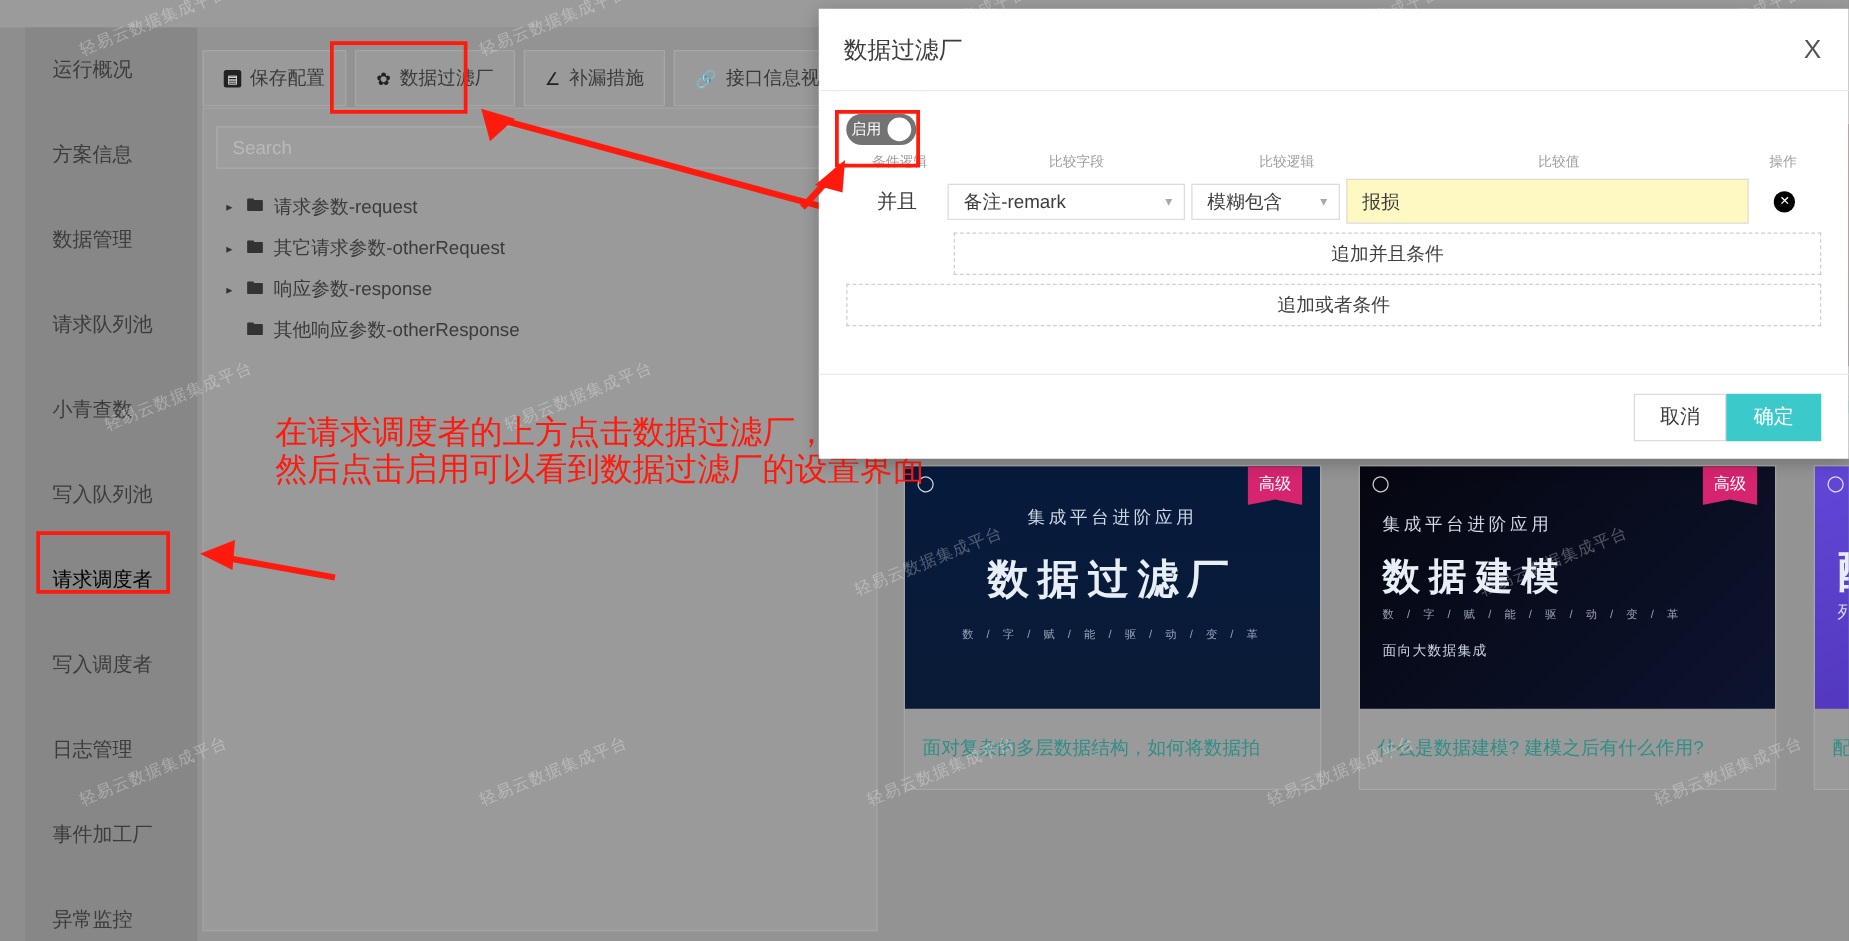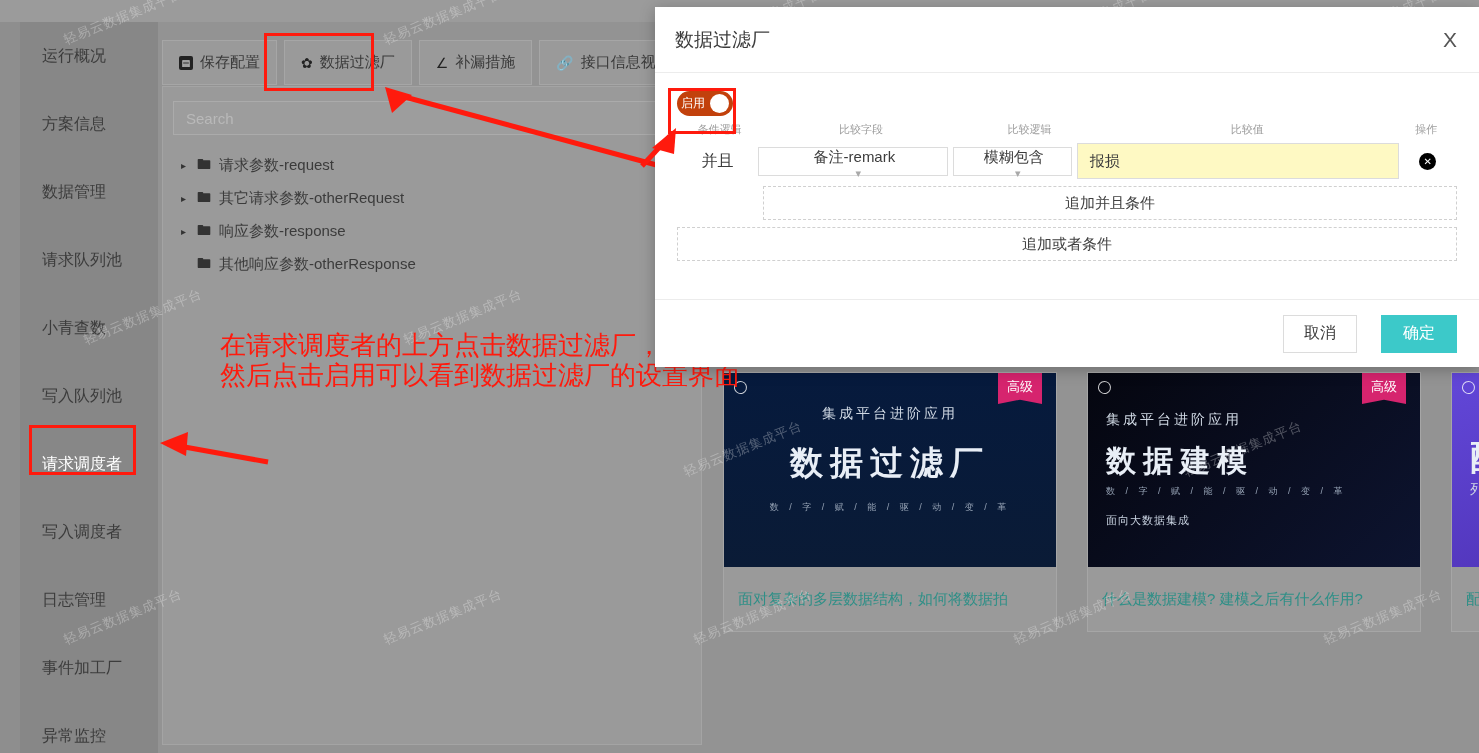--- a/index.html
+++ b/index.html
@@ -24,21 +24,21 @@
 
   
   .sidebar {
     position:absolute; left:20px; top:22px; width:138px; height:731px;
     background:#878787;
   }
   .side-item {
     height:68px; display:flex; align-items:center; padding-left:22px;
     color:#3c3c3c; font-size:16px;
   }
-  .side-item.active { color:#ffffff;font-family:Liberation Mono, monospace; }
+  .side-item.active { color:#000000;font-family:Liberation Mono, monospace; }
 
   
   .main {
     position:absolute; left:158px; top:22px; width:1321px; height:731px;
     background:#939393;
   }
   .toolbar {
     position:absolute; left:0; top:18px; height:45px;
     display:flex; gap:7px; padding-left:4px;
   }
@@ -122,40 +122,39 @@
   .modal-head {
     height:66px; display:flex; align-items:center; justify-content:space-between;
     padding:0 22px 0 20px; border-bottom:1px solid #ececec;
   }
   .modal-title { font-size:19px; color:#3c3c3c; }
   .modal-close { font-size:21px; color:#555; cursor:pointer; }
   .modal-body { flex:1; padding:14px 22px 0 22px; position:relative; }
 
   .toggle-wrap { margin:4px 0 6px 0; }
   .toggle {
-    width:56px; height:25px; border-radius:13px; background:#c2410c;
+    width:56px; height:25px; border-radius:13px; background:#737373;
     display:flex; align-items:center; justify-content:space-between;
     padding:0 4px; color:#fff; font-size:12px; position:relative;
   }
   .toggle .knob { width:19px;height:19px;border-radius:50%;background:#fff; }
 
   .cond-head { display:flex; font-size:11px; color:#9d9d9d; margin-top:4px; }
   .ch-logic  { width:86px; text-align:center; }
   .ch-field  { width:200px; text-align:center; }
   .ch-op     { width:140px; text-align:center; }
   .ch-val    { width:300px; text-align:center; }
   .ch-act    { width:62px; text-align:center; }
 
   .cond-row { display:flex; align-items:center; margin-top:6px; }
   .cr-logic { width:86px; text-align:center; font-size:16px; color:#3c3c3c; }
   .sel {
     height:29px; border:1px solid #dcdcdc; display:flex; align-items:center;
     justify-content:space-between; padding:0 9px 0 12px; font-size:15px; color:#3c3c3c;
     background:#fff;
-    flex-direction:column;
   }
   .sel .cv { color:#a9a9a9; font-size:11px; margin-left:8px; }
   .sel-field { width:200px; }
   .sel-op { width:125px; margin-left:5px; }
   .inp-val {
     width:340px; height:36px; border:1px solid #dcdcdc; display:flex; align-items:center;
     padding:0 12px; font-size:15px; color:#3c3c3c; margin-left:5px; background:#fef9c3;
   }
   .del-btn { width:62px; display:flex; justify-content:center; }
   .del-circle {
@@ -163,21 +162,21 @@
     font-size:10px;display:flex;align-items:center;justify-content:center;
   }
   .add-and, .add-or {
     border:1px dashed #d0d0d0; height:34px; display:flex; align-items:center;
     justify-content:center; font-size:15px; color:#404040; margin-top:7px;
   }
   .add-and { margin-left:86px; }
   .add-or  { margin-left:0; }
   .modal-foot {
     height:68px; border-top:1px solid #ececec; display:flex; align-items:center;
-    justify-content:flex-end; gap:24px; padding-right:22px;padding-left:19px;
+    justify-content:flex-end; gap:0; padding-right:22px;padding-left:19px;
   }
   .btn-cancel {
     height:38px; padding:0 20px; border:1px solid #dcdcdc; background:#fff;
     font-size:16px; color:#3c3c3c; display:flex; align-items:center;
   }
   .btn-ok {
     height:38px; padding:0 22px; background:#3cc9c9; color:#fff; font-size:16px;
     display:flex; align-items:center; border:none;
   }
 </style>

